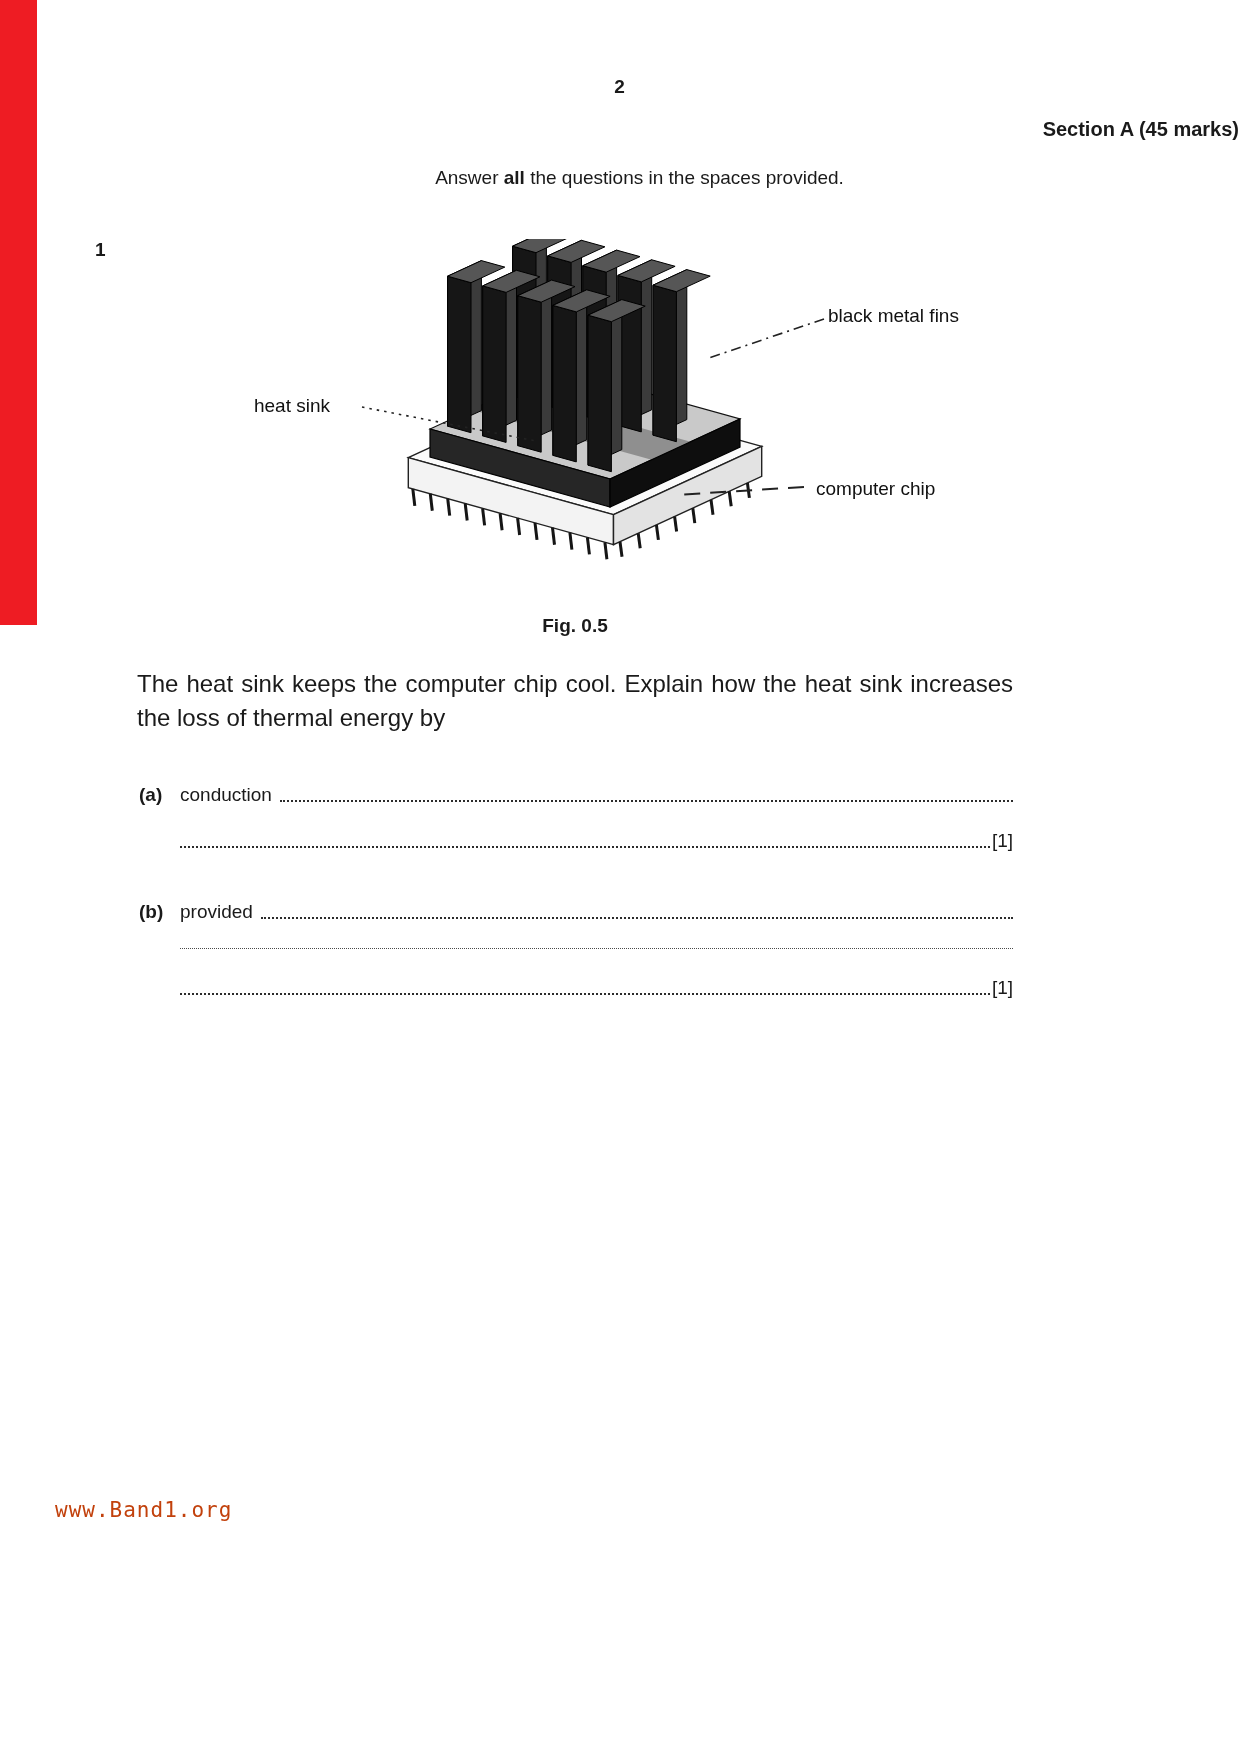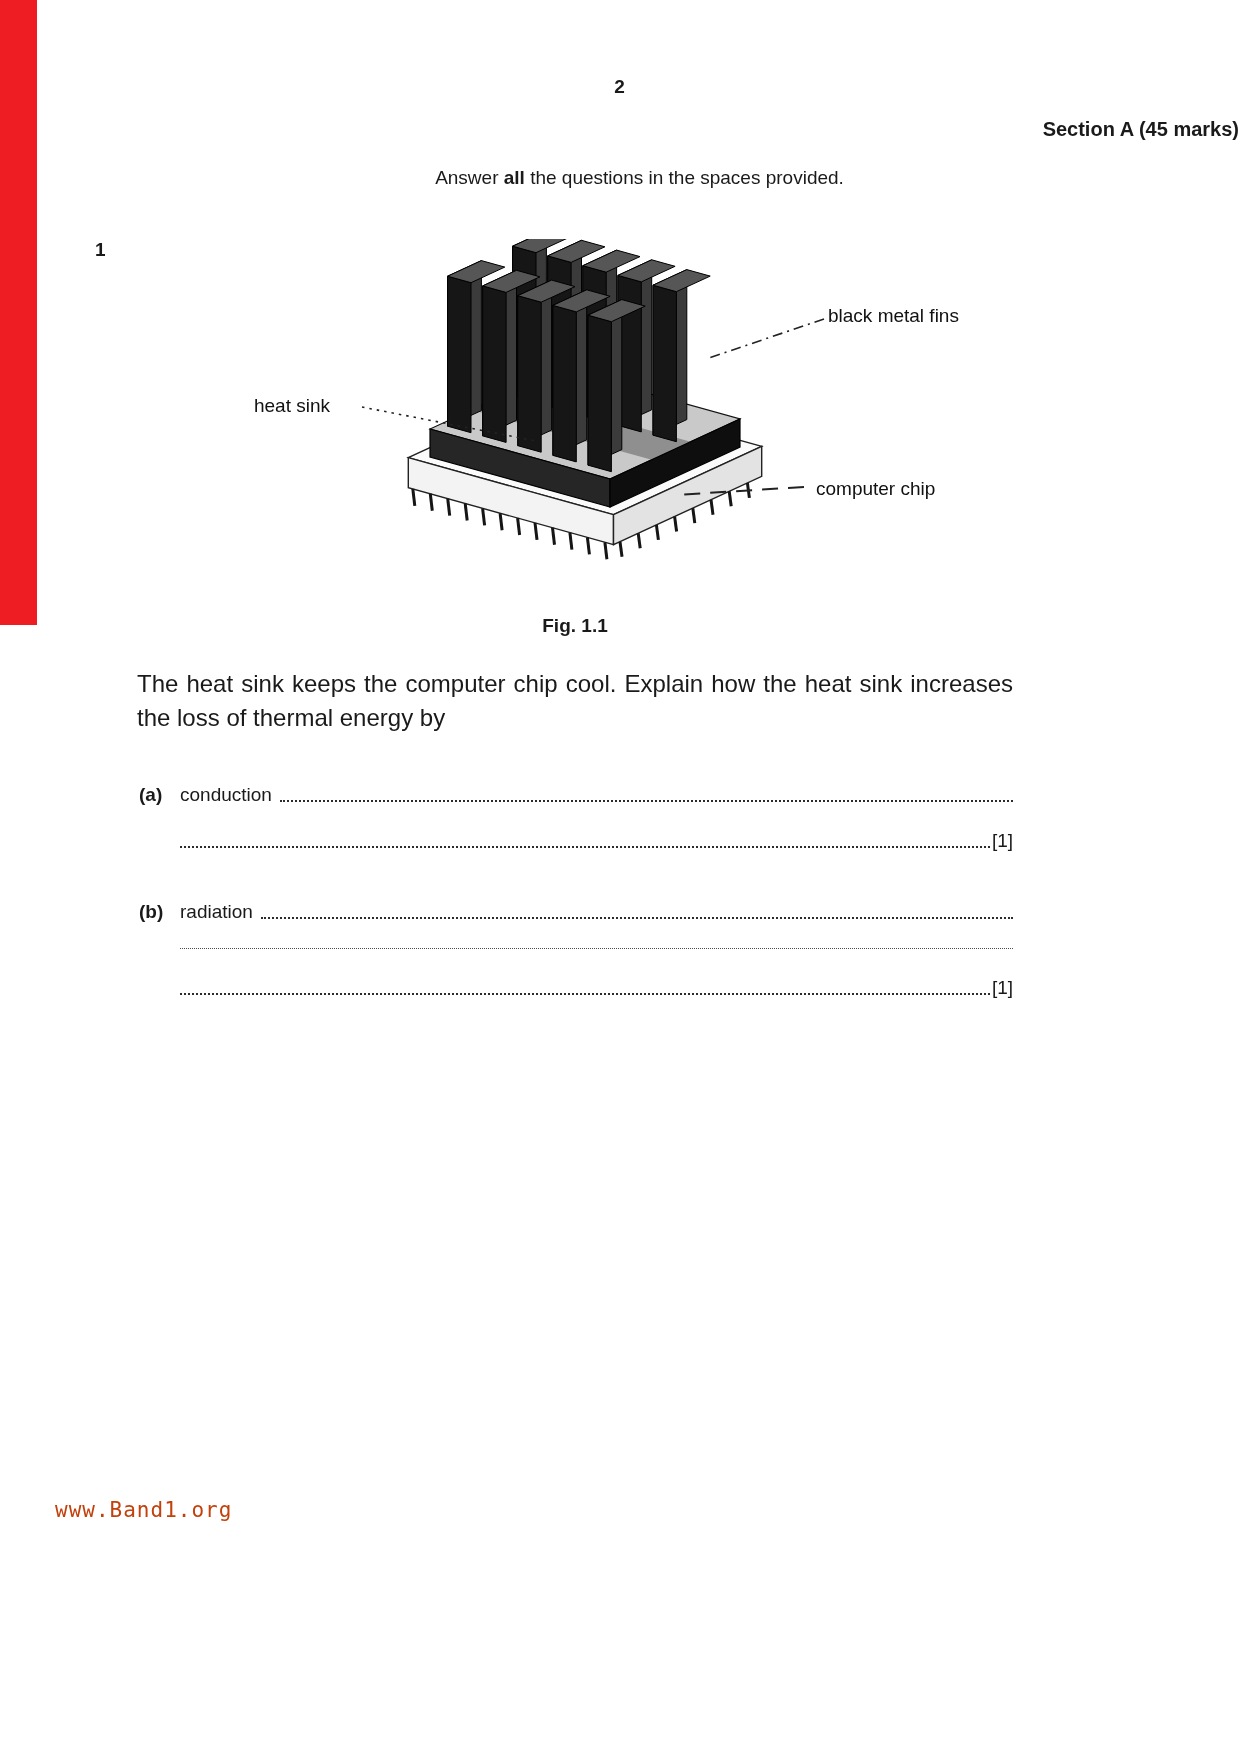--- a/index.html
+++ b/index.html
@@ -110,38 +110,38 @@
       </g>
     <line x1="824" y1="80" x2="706" y2="120" stroke="#222" stroke-width="1.6" stroke-dasharray="10,5,2,5"></line>
     <line x1="362" y1="168" x2="536" y2="202" stroke="#222" stroke-width="1.6" stroke-dasharray="2.5,5"></line>
     <line x1="804" y1="248" x2="676" y2="256" stroke="#222" stroke-width="2" stroke-dasharray="16,10"></line>
     <text class="fig-label" x="828" y="83">black metal fins</text>
     <text class="fig-label" x="330" y="173" text-anchor="end">heat sink</text>
     <text class="fig-label" x="816" y="256">computer chip</text>
   </svg>
 </div>
 
-<div class="fig-caption">Fig. 1.1</div>
+<div class="fig-caption">Fig. 0.5</div>
 
 <div class="q-body">The heat sink keeps the computer chip cool. Explain how the heat sink increases the loss of thermal energy by</div>
 
 <div class="part">
   <span class="part-label">(a)</span>
   <span class="part-text">conduction</span>
   <span class="dots"></span>
 </div>
 
 <div class="answer-line answer-a2">
   <span class="dots"></span>
   <span class="marks">[1]</span>
 </div>
 
 <div class="part">
   <span class="part-label">(b)</span>
-  <span class="part-text">radiation</span>
+  <span class="part-text">provided</span>
   <span class="dots"></span>
 </div>
 
 <div class="answer-line fine answer-b2">
   <span class="dots"></span>
 </div>
 
 <div class="answer-line answer-b3">
   <span class="dots"></span>
   <span class="marks">[1]</span>

